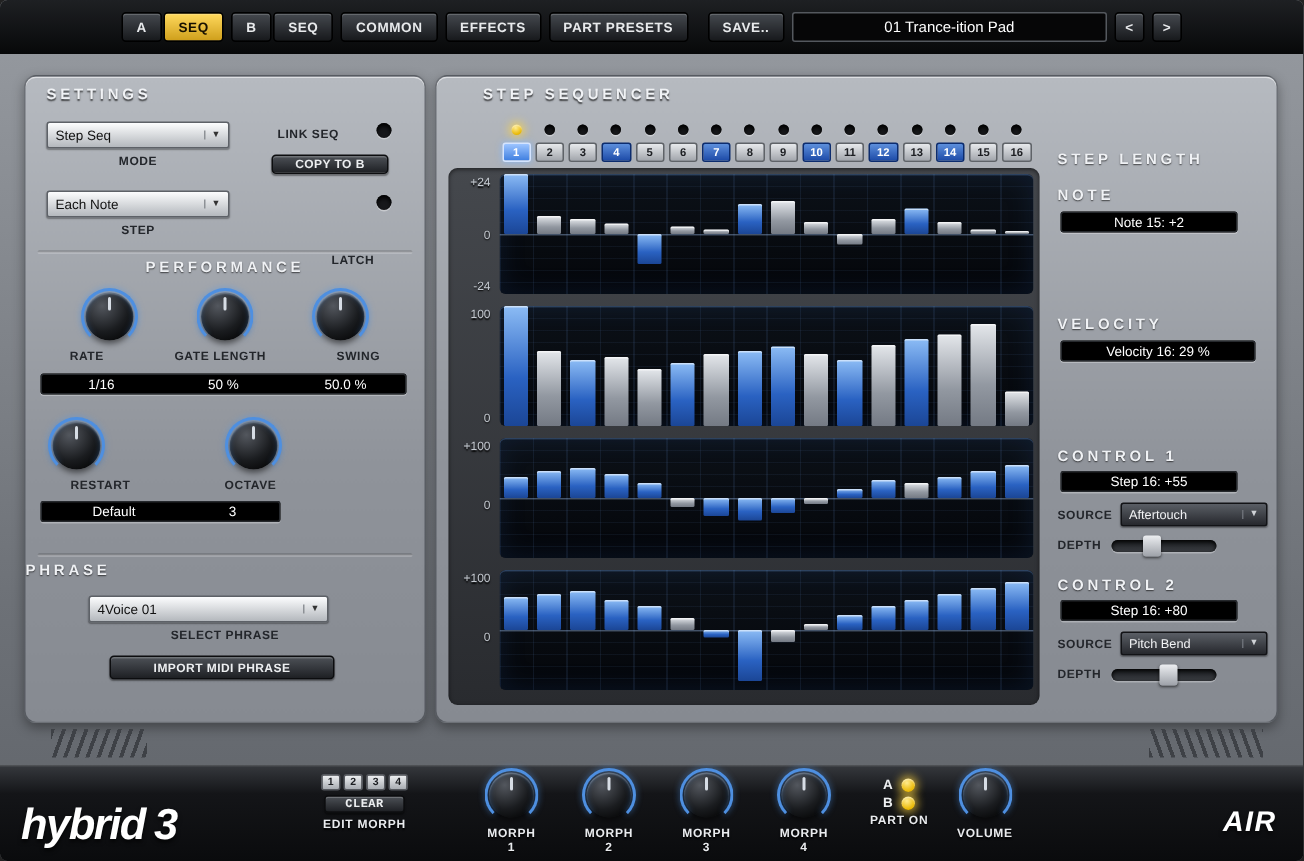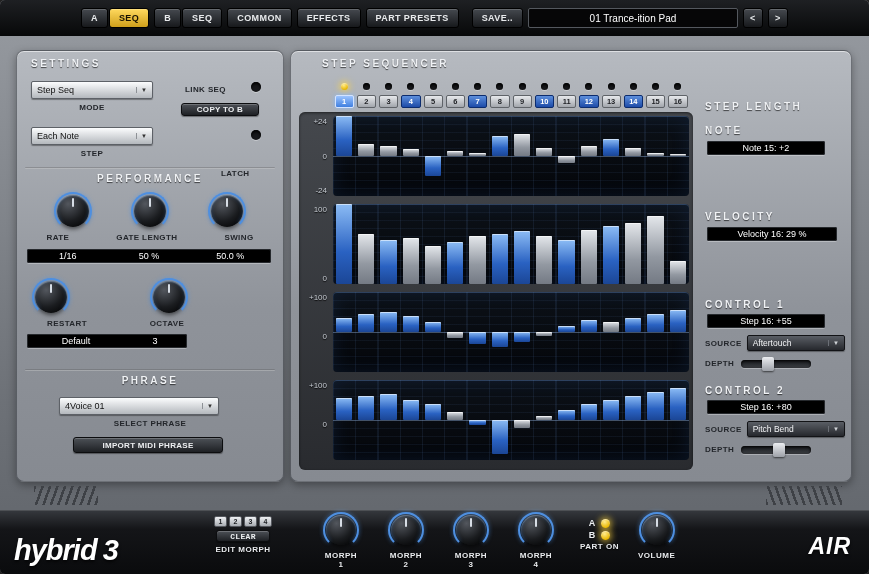--- a/index.html
+++ b/index.html
@@ -76,21 +76,21 @@
   .knob-row1{position:absolute;left:0;top:144px;width:100%;display:flex;justify-content:space-around;padding:0 18px;}
   .knob-lbls1{position:absolute;left:0;top:182px;width:100%;display:flex;justify-content:space-around;padding:0 6px;text-align:center;}
   .strip1{position:absolute;left:10px;top:198px;width:244px;}
   .strip1 span{flex:1;text-align:center;}
   .knob-row2{position:absolute;left:18px;top:230px;width:150px;display:flex;justify-content:space-between;}
   .knob-lbls2{position:absolute;left:0px;top:268px;width:200px;display:flex;}
   .knob-lbls2 span{width:100px;text-align:center;}
   .strip2{position:absolute;left:10px;top:283px;width:160px;}
   .strip2 span:first-child{width:96px;text-align:center;}
   .strip2 span:last-child{width:62px;text-align:center;}
-  .phrase-title{position:absolute;left:0;top:324px;width:100%;text-align:center;}
+  .phrase-title{position:absolute;left:0;top:324px;width:100%;}
   .phrase-dd{position:absolute;left:42px;top:346px;width:160px;}
   .phrase-lbl{position:absolute;left:0;top:368px;width:100%;text-align:center;}
   .import-btn{position:absolute;left:56px;top:386px;width:150px;height:16px;text-align:right;}
 
   
   .pr-title{position:absolute;left:31px;top:7px;}
   .led-row,.step-row{position:absolute;left:42px;width:356px;display:flex;}
   .led-row{top:32px;}
   .step-row{top:44px;height:13px;}
   .slot{flex:1;display:flex;align-items:center;justify-content:center;}
@@ -159,21 +159,21 @@
   .clear-btn{width:54px;height:12px;font-family:Liberation Mono, monospace;}
   .blabel{color:#e9ebee;font-size:8px;font-weight:bold;letter-spacing:.5px;text-shadow:0 1px 1px #000;text-align:center;}
   .morph-knobs{position:absolute;left:322px;top:5px;display:flex;gap:27px;}
   .morph-unit{display:flex;flex-direction:column;align-items:center;gap:6px;width:38px;}
   .parton{position:absolute;left:580px;top:8px;display:flex;flex-direction:column;align-items:center;gap:2px;}
   .pa-row{display:flex;align-items:center;gap:6px;}
   .pa-letter{color:#eef0f2;font-size:9px;font-weight:bold;}
   .led.mid{width:9px;height:9px;}
   .volume-unit{position:absolute;left:638px;top:5px;display:flex;flex-direction:column;align-items:center;gap:6px;}
   .air{position:absolute;right:18px;bottom:14px;color:#fff;font-style:italic;font-weight:bold;
-    font-size:23px;letter-spacing:1px;text-shadow:0 2px 3px rgba(0,0,0,.7);}
+    font-size:19px;letter-spacing:1px;text-shadow:0 2px 3px rgba(0,0,0,.7);}
 </style>
 </head>
 <body>
 
 <div class="screen">
 
   <div class="topbar">
     <div class="tb-group">
       <div class="tbtn">A</div>
       <div class="tbtn active">SEQ</div>

